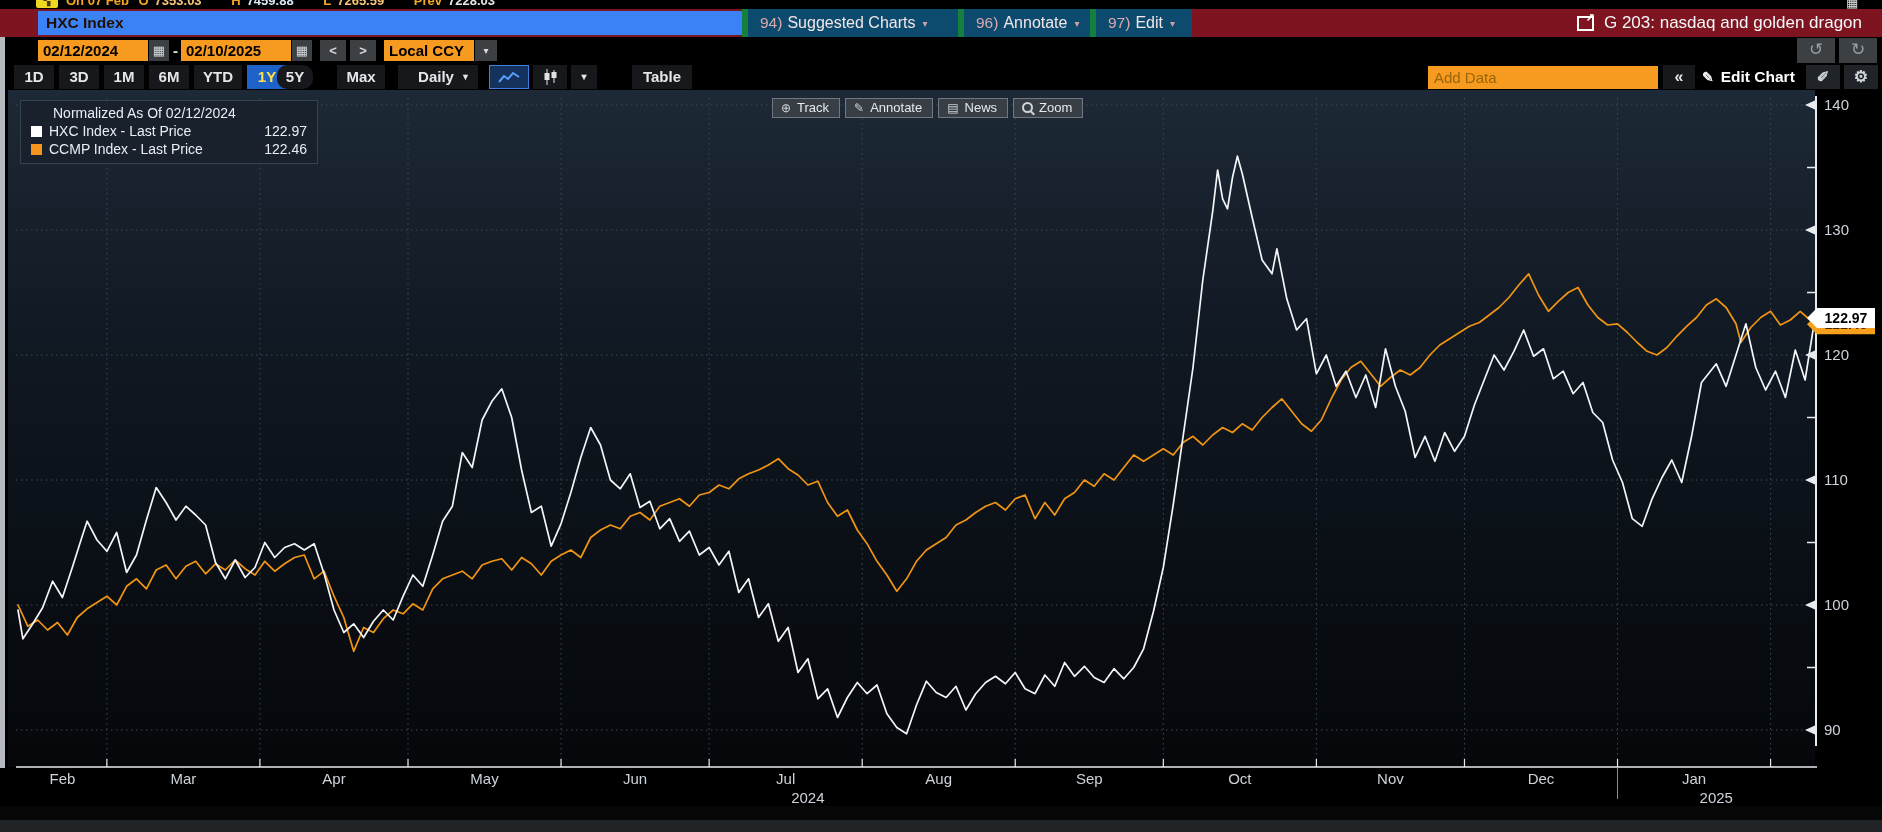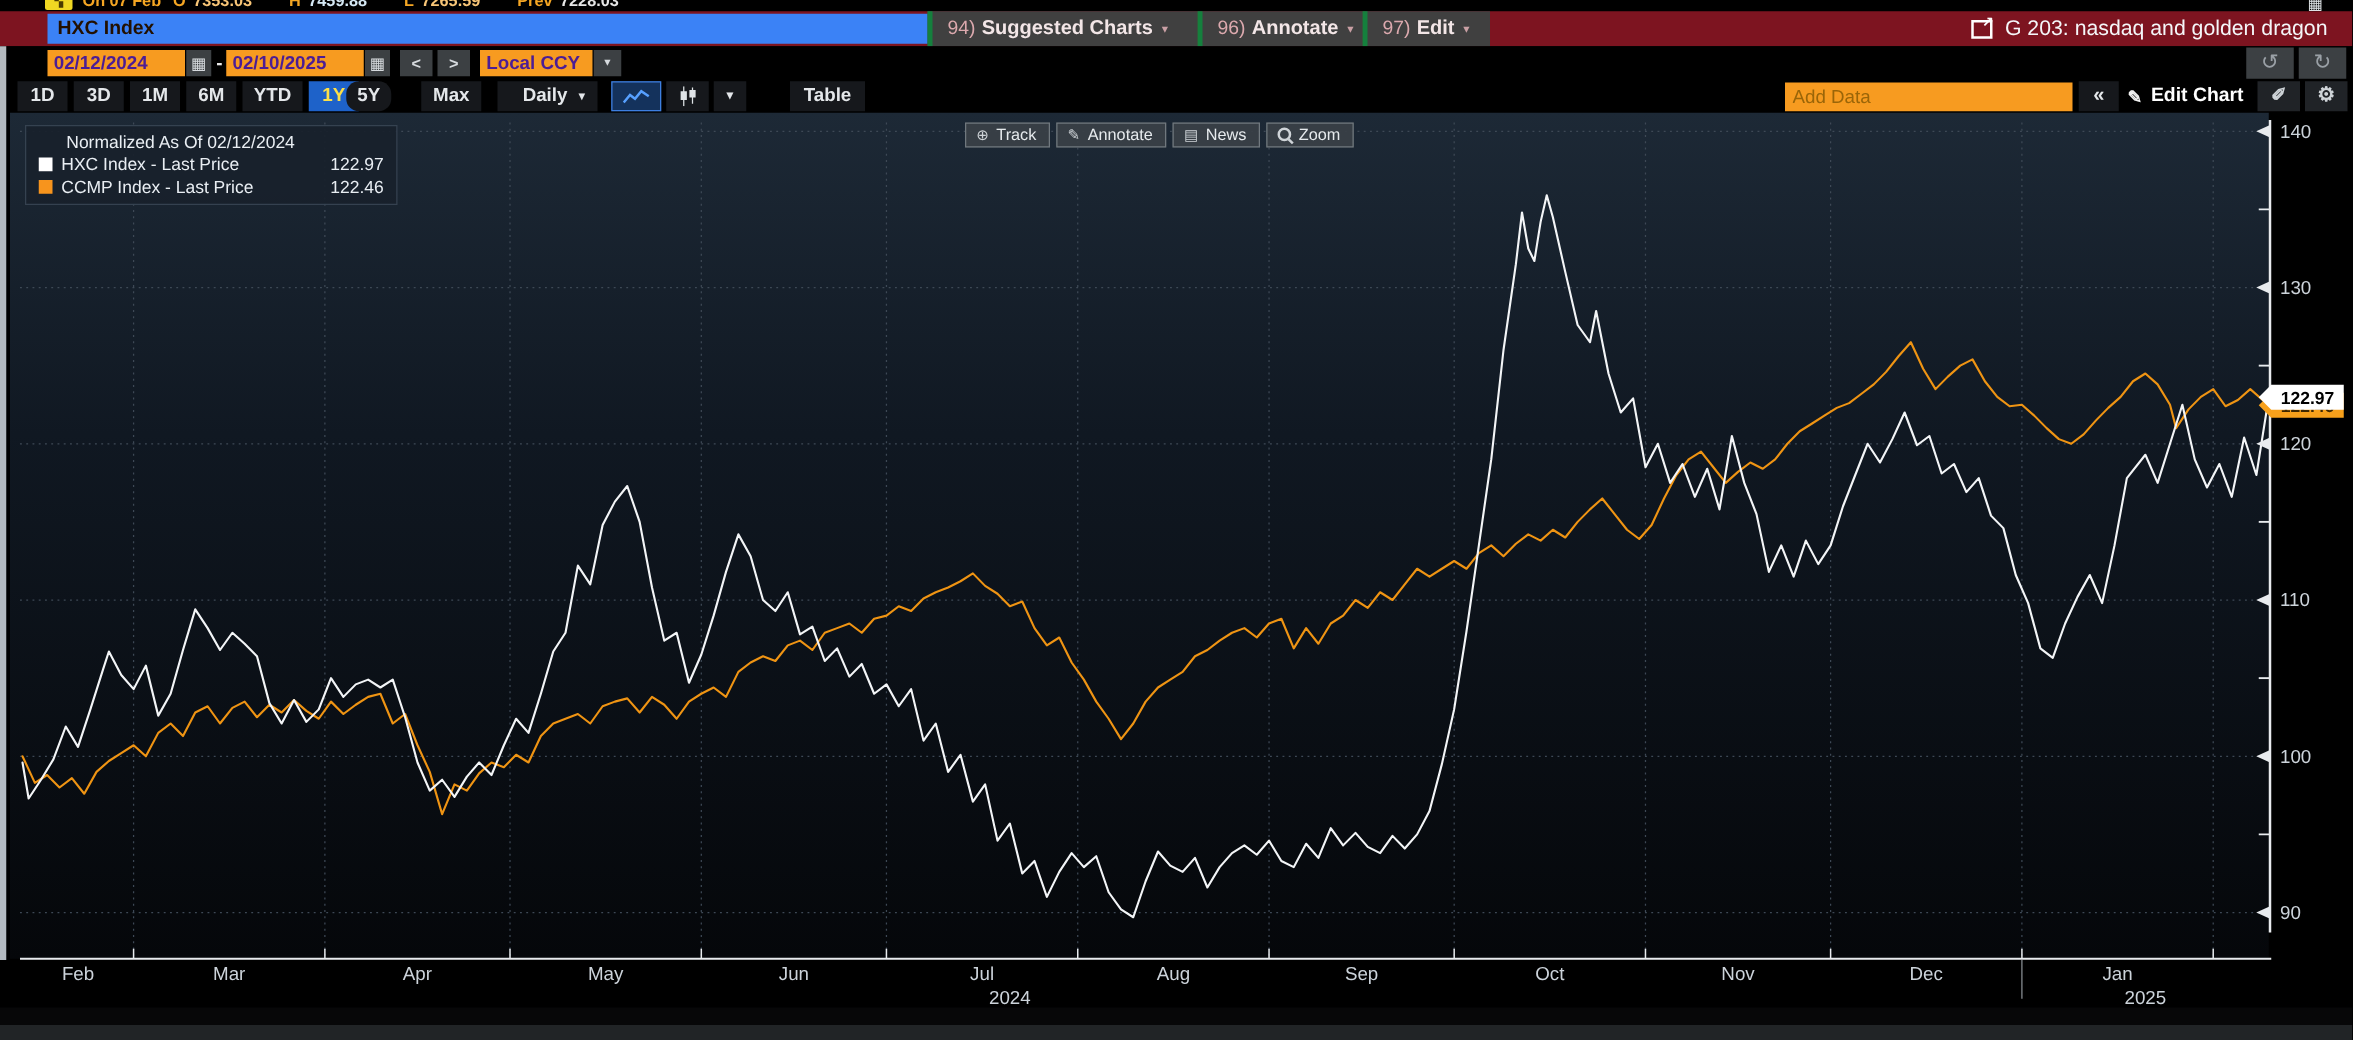--- a/index.html
+++ b/index.html
@@ -13,35 +13,35 @@
   #top-strip .val{color:#f8c577;margin-right:26px;}
   #top-strip .val.hi{color:#d6e9f5;}
   #top-strip .val.pv{color:#e6e6e6;}
   #yellow-badge{position:absolute;left:36px;top:-6px;width:22px;height:14px;background:#f0d722;border-radius:2px;
        color:#4a3a00;font-size:9px;text-align:center;line-height:14px;overflow:hidden;}
   #kbd-icon{position:absolute;left:1846px;top:-5px;color:#dfe3e6;font-size:13px;}
   
   #title-bar{left:0;top:9px;width:1882px;height:28px;background:#7d1420;}
   #ticker-field{position:absolute;left:38px;top:2px;width:702px;height:24px;background:#3b82f6;border:0;
        font-family:"Liberation Sans",sans-serif;font-size:15.5px;font-weight:bold;color:#231000;padding:0 0 0 8px;outline:none;}
-  .rmenu{position:absolute;top:0;height:28px;background:#404040;border-left:4px solid #15803d;
+  .rmenu{position:absolute;top:0;height:28px;background:#0c4a6e;border-left:6px solid #15803d;
        display:flex;align-items:center;padding:0 12px;box-sizing:border-box;cursor:default;}
   .rmenu .num{color:#dca9ae;font-size:15.5px;margin-right:5px;}
-  .rmenu .lbl{color:#f3e6e7;font-size:16px;font-weight:bold;}
+  .rmenu .lbl{color:#f3e6e7;font-size:16px;font-weight:normal;}
   .rmenu .car{color:#caa0a5;font-size:10px;margin-left:7px;}
   #menu-1{left:742px;width:216px;}
   #menu-2{left:958px;width:132px;}
   #menu-3{left:1090px;width:102px;}
   #bar-right{position:absolute;right:20px;top:0;height:28px;display:flex;align-items:center;gap:10px;}
   #export-icon{width:13px;height:11px;border:2px solid #fff;position:relative;}
   #export-icon span{position:absolute;right:-3px;top:-7px;color:#fff;font-size:11px;font-weight:bold;background:transparent;}
   #chart-title{color:#f5f7f9;font-size:17px;white-space:nowrap;}
   
   #range-bar{left:0;top:37px;width:1882px;height:27px;background:#000;}
-  .ofield{position:absolute;top:3px;height:21px;background:#f79b20;color:#4c1d95;font-size:15px;font-weight:bold;
+  .ofield{position:absolute;top:3px;height:21px;background:#f79b20;color:#000000;font-size:15px;font-weight:bold;
        line-height:21px;padding-left:5px;box-sizing:border-box;}
   .gbtn{position:absolute;top:3px;height:21px;background:#3c4043;color:#d6dade;text-align:center;line-height:21px;
        font-size:13px;cursor:default;}
   #dash-sep{position:absolute;left:173px;top:3px;color:#e8e8e8;font-size:15px;font-weight:bold;line-height:21px;}
   #undo-btn,#redo-btn{position:absolute;top:1px;width:38px;height:25px;background:#3c4043;color:#9aa0a6;
        font-size:17px;text-align:center;line-height:24px;}
   #undo-btn{left:1797px;}#redo-btn{left:1839px;}
   
   #toolbar{left:0;top:64px;width:1882px;height:26px;background:#000;}
   .tbtn{position:absolute;top:1px;height:24px;background:#16181c;color:#e4e7ea;font-size:15px;font-weight:bold;

